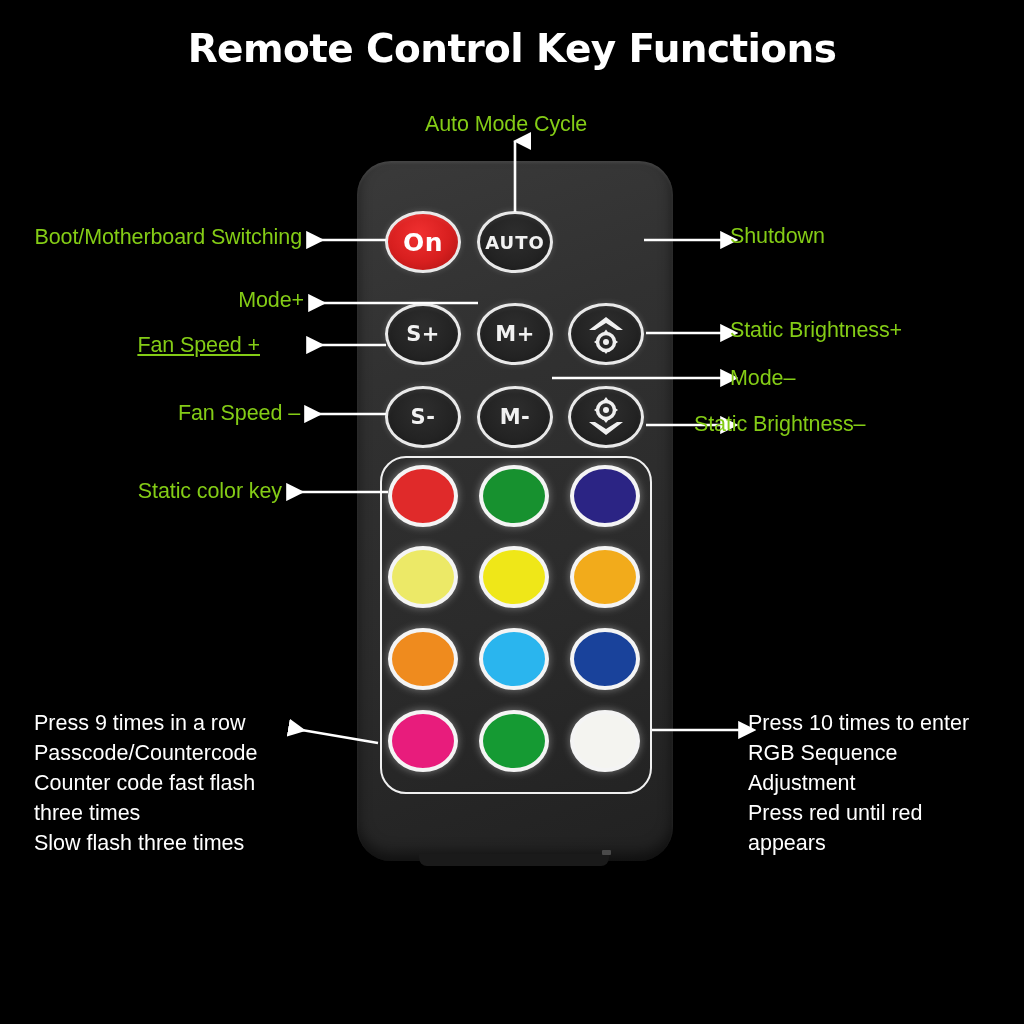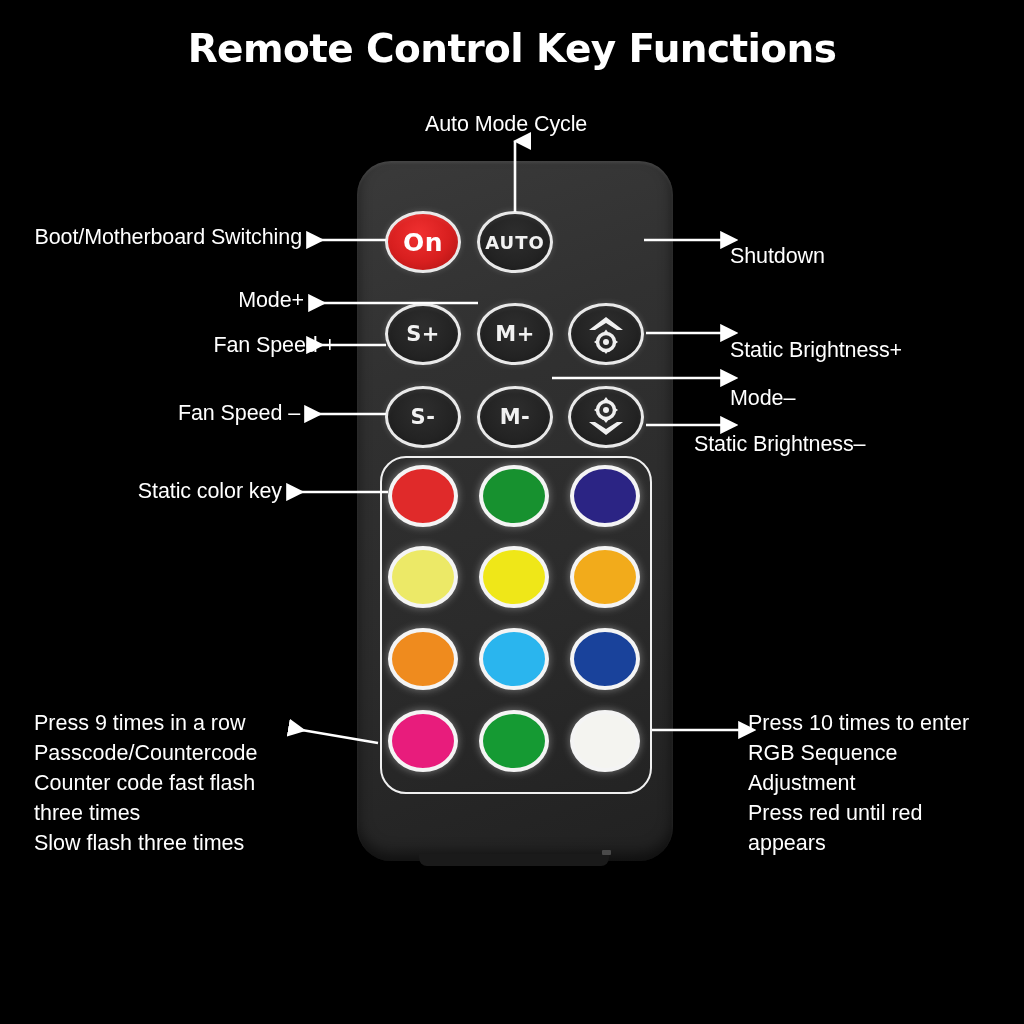--- a/index.html
+++ b/index.html
@@ -112,27 +112,27 @@
     width: 70px;
     height: 62px;
     border-radius: 50%;
     border: 4px solid #f4f4f4;
     box-shadow: 0 0 9px rgba(255,255,255,0.38);
   }
 
   
   .label {
     position: absolute;
-    color: #ffffff;
+    color: #84cc16;
     font-size: 21.5px;
     font-family: "Liberation Sans", sans-serif;
     white-space: nowrap;
     letter-spacing: -0.1px;
   }
-  .label.right { text-align: left; margin-top: 20px; }
+  .label.right { text-align: left; }
   .label.left  { text-align: center; }
   .block {
     position: absolute;
     color: #ffffff;
     font-size: 21.5px;
     line-height: 30px;
     font-family: "Liberation Sans", sans-serif;
     white-space: nowrap;
   }
 
@@ -246,21 +246,21 @@
       <line x1="552" y1="378" x2="722" y2="378" marker-end="url(#arrR)"></line>
       <line x1="646" y1="425" x2="722" y2="425" marker-end="url(#arrR)"></line>
       <line x1="652" y1="730" x2="740" y2="730" marker-end="url(#arrR)"></line>
     </g>
   </svg>
 
   <div class="label" style="left:425px; top:112px;">Auto Mode Cycle</div>
 
   <div class="label left" style="right:722px; top:225px;">Boot/Motherboard Switching</div>
   <div class="label left" style="right:720px; top:288px;">Mode+</div>
-  <div class="label left" style="right:688px; top:333px;">Fan Speed +</div>
+  <div class="label left" style="right:764px; top:333px;text-decoration:underline;">Fan Speed +</div>
   <div class="label left" style="right:724px; top:401px;">Fan Speed –</div>
   <div class="label left" style="right:742px; top:479px;">Static color key</div>
 
   <div class="label right" style="left:730px; top:224px;">Shutdown</div>
   <div class="label right" style="left:730px; top:318px;">Static Brightness+</div>
   <div class="label right" style="left:730px; top:366px;">Mode–</div>
   <div class="label right" style="left:694px; top:412px;">Static Brightness–</div>
 
   <div class="block" style="left:34px; top:708px;">
     <div>Press 9 times in a row</div>

